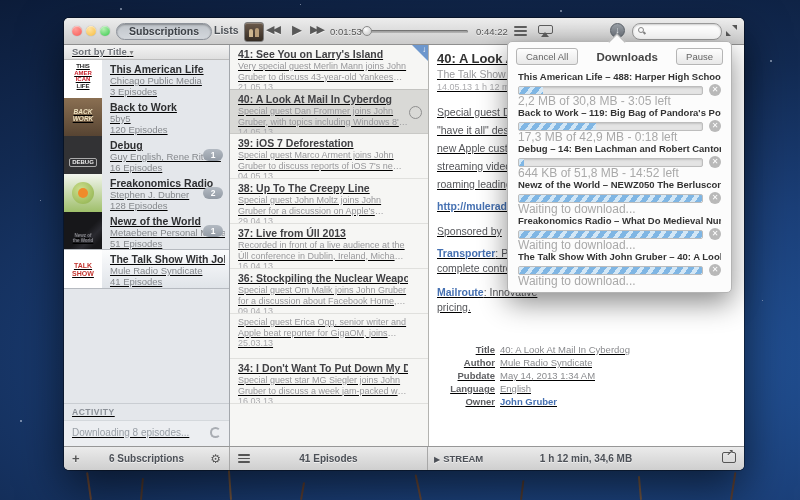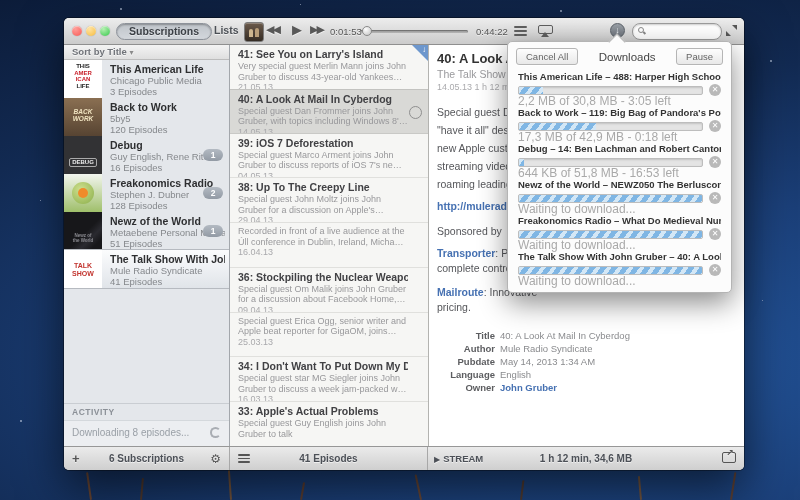--- a/index.html
+++ b/index.html
@@ -44,21 +44,21 @@
     color:#f4f6f8;font-size:9px;line-height:13px;text-align:center;font-weight:bold;}
   .searchbox{position:absolute;left:568px;top:5px;width:88px;height:15px;border-radius:8px;background:#fff;
     border:1px solid #9b9b9b;box-shadow:inset 0 1px 2px rgba(0,0,0,.2);}
   .mag{position:absolute;left:5px;top:3px;width:6px;height:6px;border:1.5px solid #8a8a8a;border-radius:50%;box-sizing:border-box;}
   .mag:after{content:"";position:absolute;left:4px;top:4px;width:3px;height:1.5px;background:#8a8a8a;transform:rotate(45deg);}
   .expand{position:absolute;right:7px;top:7px;width:11px;height:11px;}
   .expand:before{content:"";position:absolute;right:0;top:0;border-top:5px solid #565656;border-left:5px solid transparent;}
   .expand:after{content:"";position:absolute;left:0;bottom:0;border-bottom:5px solid #565656;border-right:5px solid transparent;}
 
   
-  .content{position:absolute;left:0;top:27px;right:0;bottom:23px;display:flex;overflow:hidden;}
+  .content{position:absolute;left:0;top:27px;right:0;bottom:23px;display:flex;overflow:hidden;text-decoration:underline;}
   .col-header{height:14px;line-height:14px;padding:0 8px;font-size:9.5px;font-weight:bold;color:#707379;
     background:linear-gradient(#f3f3f3,#dfdfdf);border-bottom:1px solid #bcbcbc;text-shadow:0 1px 0 rgba(255,255,255,.7);flex:0 0 auto;}
   .caret{font-size:8px;color:#8a8a8a;}
 
   .sidebar{width:165px;flex:0 0 165px;background:#e4e7eb;border-right:1px solid #a3a7ac;display:flex;flex-direction:column;}
   .pod-list{flex:1 1 auto;overflow:hidden;}
   .pod{position:relative;height:38px;display:flex;align-items:stretch;}
   .pod.selected{background:linear-gradient(#fbfcfd,#e0e4e9);border-top:1px solid #b6bac0;border-bottom:1px solid #b6bac0;margin-top:-1px;}
   .art{width:38px;height:38px;flex:0 0 38px;box-sizing:border-box;overflow:hidden;text-align:center;}
   .art .al{display:block;font-weight:bold;line-height:1.1;}
@@ -98,21 +98,21 @@
   .detail{flex:1;background:#fff;padding:6px 8px;overflow:hidden;position:relative;}
   .d-title{font-size:13px;font-weight:bold;color:#333;line-height:16px;white-space:nowrap;overflow:hidden;}
   .d-sub{font-size:10.5px;color:#9a9a9d;line-height:14px;white-space:nowrap;overflow:hidden;}
   .d-meta{font-size:9px;color:#ababae;line-height:12px;margin-bottom:10px;}
   .d-body{font-size:10.5px;color:#55565a;line-height:18px;}
   .d-body div{white-space:nowrap;overflow:hidden;}
   .d-link{font-size:10.5px;font-weight:bold;color:#4671b2;line-height:18px;margin-top:4px;white-space:nowrap;overflow:hidden;}
   .d-sponsored{font-size:10.5px;color:#55565a;margin-top:10px;}
   .d-sponsor{font-size:10.5px;color:#55565a;line-height:15px;margin-top:9px;}
   .d-sponsor .sp-name{font-weight:bold;color:#4671b2;}
-  .meta-table{margin-top:14px;}
+  .meta-table{margin-top:28px;}
   .mrow{display:flex;font-size:9.5px;line-height:13px;}
   .mlabel{width:58px;text-align:right;font-weight:bold;color:#5c5d60;flex:0 0 58px;}
   .mvalue{margin-left:5px;color:#8a8b8e;white-space:nowrap;overflow:hidden;}
   .mvalue.link{color:#4671b2;font-weight:bold;}
 
   
   .statusbar{position:absolute;left:0;right:0;bottom:0;height:23px;border-radius:0 0 5px 5px;
     background:linear-gradient(#ebebeb,#cfcfcf);border-top:1px solid #979797;display:flex;align-items:center;
     font-size:10px;font-weight:bold;color:#4c5057;text-shadow:0 1px 0 rgba(255,255,255,.6);}
   .sb-sec1{width:165px;flex:0 0 165px;display:flex;align-items:center;position:relative;height:100%;border-right:1px solid #a8a8a8;}
@@ -127,21 +127,21 @@
   .sb-stream .pt{font-size:8px;margin-right:3px;}
   .share{position:absolute;right:8px;top:5px;width:14px;height:11px;border:1.5px solid #555;border-radius:2px;box-sizing:border-box;}
   .share:after{content:"↗";position:absolute;left:3px;top:-5px;font-size:9px;color:#555;background:transparent;}
 
   
   .popover{position:absolute;left:443px;top:23px;width:223px;height:250px;background:#fcfcfc;border:1px solid #b4b4b4;
     border-radius:5px;box-shadow:0 10px 28px rgba(0,0,0,.45);z-index:10;}
   .pop-arrow{position:absolute;left:103px;top:-6px;width:11px;height:11px;background:#fcfcfc;border-left:1px solid #b4b4b4;border-top:1px solid #b4b4b4;transform:rotate(45deg);}
   .pop-head{display:flex;align-items:center;justify-content:space-between;padding:6px 8px 4px;}
   .pop-btn{font-size:9.5px;color:#666;background:linear-gradient(#fdfdfd,#e8e8e8);border:1px solid #b5b5b5;border-radius:3px;padding:2px 9px;box-shadow:0 1px 0 rgba(255,255,255,.8);}
-  .pop-title{font-size:11.5px;font-weight:normal;color:#454545;}
+  .pop-title{font-size:11.5px;font-weight:bold;color:#454545;}
   .dl-item{padding:2px 10px 0;height:36px;box-sizing:border-box;}
   .dl-title{font-size:9.5px;font-weight:bold;color:#333;line-height:12px;white-space:nowrap;overflow:hidden;}
   .dl-barrow{display:flex;align-items:center;margin-top:1px;}
   .dl-track{flex:1;height:9px;border-radius:2px;background:#e4e4e4;border:1px solid #bdbdbd;box-sizing:border-box;overflow:hidden;box-shadow:inset 0 1px 2px rgba(0,0,0,.15);}
   .dl-fill{height:100%;background:repeating-linear-gradient(125deg,#d3e7f6 0 4px,#7fb6e4 4px 9px);}
   .dl-x{width:12px;height:12px;flex:0 0 12px;margin-left:6px;border-radius:50%;background:#b9b9b9;color:#fff;
     font-size:8px;line-height:12px;text-align:center;font-weight:bold;}
   .dl-status{font-size:12px;color:#a9a9a9;line-height:11px;}
 </style>
 </head>
@@ -308,20 +308,21 @@
           <div class="ep-date">04.05.13</div>
         </div>
 
         <div class="ep">
           <div class="ep-title">38: Up To The Creepy Line</div>
           <div class="ep-desc">Special guest John Moltz joins John Gruber for a discussion on Apple's quarterly results, the asinine</div>
           <div class="ep-date">29.04.13</div>
         </div>
 
         <div class="ep">
+          <div class="ep-title">37: Live from Úll 2013</div>
           <div class="ep-desc">Recorded in front of a live audience at the Úll conference in Dublin, Ireland, Michael Lopp joins</div>
           <div class="ep-date">16.04.13</div>
         </div>
 
         <div class="ep">
           <div class="ep-title">36: Stockpiling the Nuclear Weapons of…</div>
           <div class="ep-desc">Special guest Om Malik joins John Gruber for a discussion about Facebook Home, and the potential</div>
           <div class="ep-date">09.04.13</div>
         </div>
 
@@ -329,24 +330,20 @@
           <div class="ep-desc">Special guest Erica Ogg, senior writer and Apple beat reporter for GigaOM, joins John Gruber to</div>
           <div class="ep-date">25.03.13</div>
         </div>
 
         <div class="ep">
           <div class="ep-title">34: I Don't Want To Put Down My Drink</div>
           <div class="ep-desc">Special guest star MG Siegler joins John Gruber to discuss a week jam-packed with news: Phil</div>
           <div class="ep-date">16.03.13</div>
         </div>
 
-        <div class="ep">
-          <div class="ep-title">33: Apple's Actual Problems</div>
-          <div class="ep-desc">Special guest Guy English joins John Gruber to talk</div>
-        </div>
       </div>
 
       <div class="detail">
         <div class="d-title">40: A Look At Mail In Cyberdog</div>
         <div class="d-sub">The Talk Show With John Gruber</div>
         <div class="d-meta">14.05.13   1 h 12 min</div>
         <div class="d-body">
           <div>Special guest Dan Fr</div>
           <div>"have it all" design le</div>
           <div>new Apple customers</div>
@@ -440,21 +437,21 @@
       </div>
 
       <div class="dl-item">
         <div class="dl-title">Debug – 14: Ben Lachman and Robert Cantoni h…</div>
         <div class="dl-barrow">
           <div class="dl-track">
               <div class="dl-fill" style="width: 3%;"></div>
             </div>
           <div class="dl-x">✕</div>
         </div>
-        <div class="dl-status">644 KB of 51,8 MB - 16:53 left</div>
+        <div class="dl-status">644 KB of 51,8 MB - 14:52 left</div>
       </div>
 
       <div class="dl-item">
         <div class="dl-title">Newz of the World – NEWZ050 The Berlusconi Effect</div>
         <div class="dl-barrow">
           <div class="dl-track">
               <div class="dl-fill" style="width: 100%;"></div>
             </div>
           <div class="dl-x">✕</div>
         </div>

